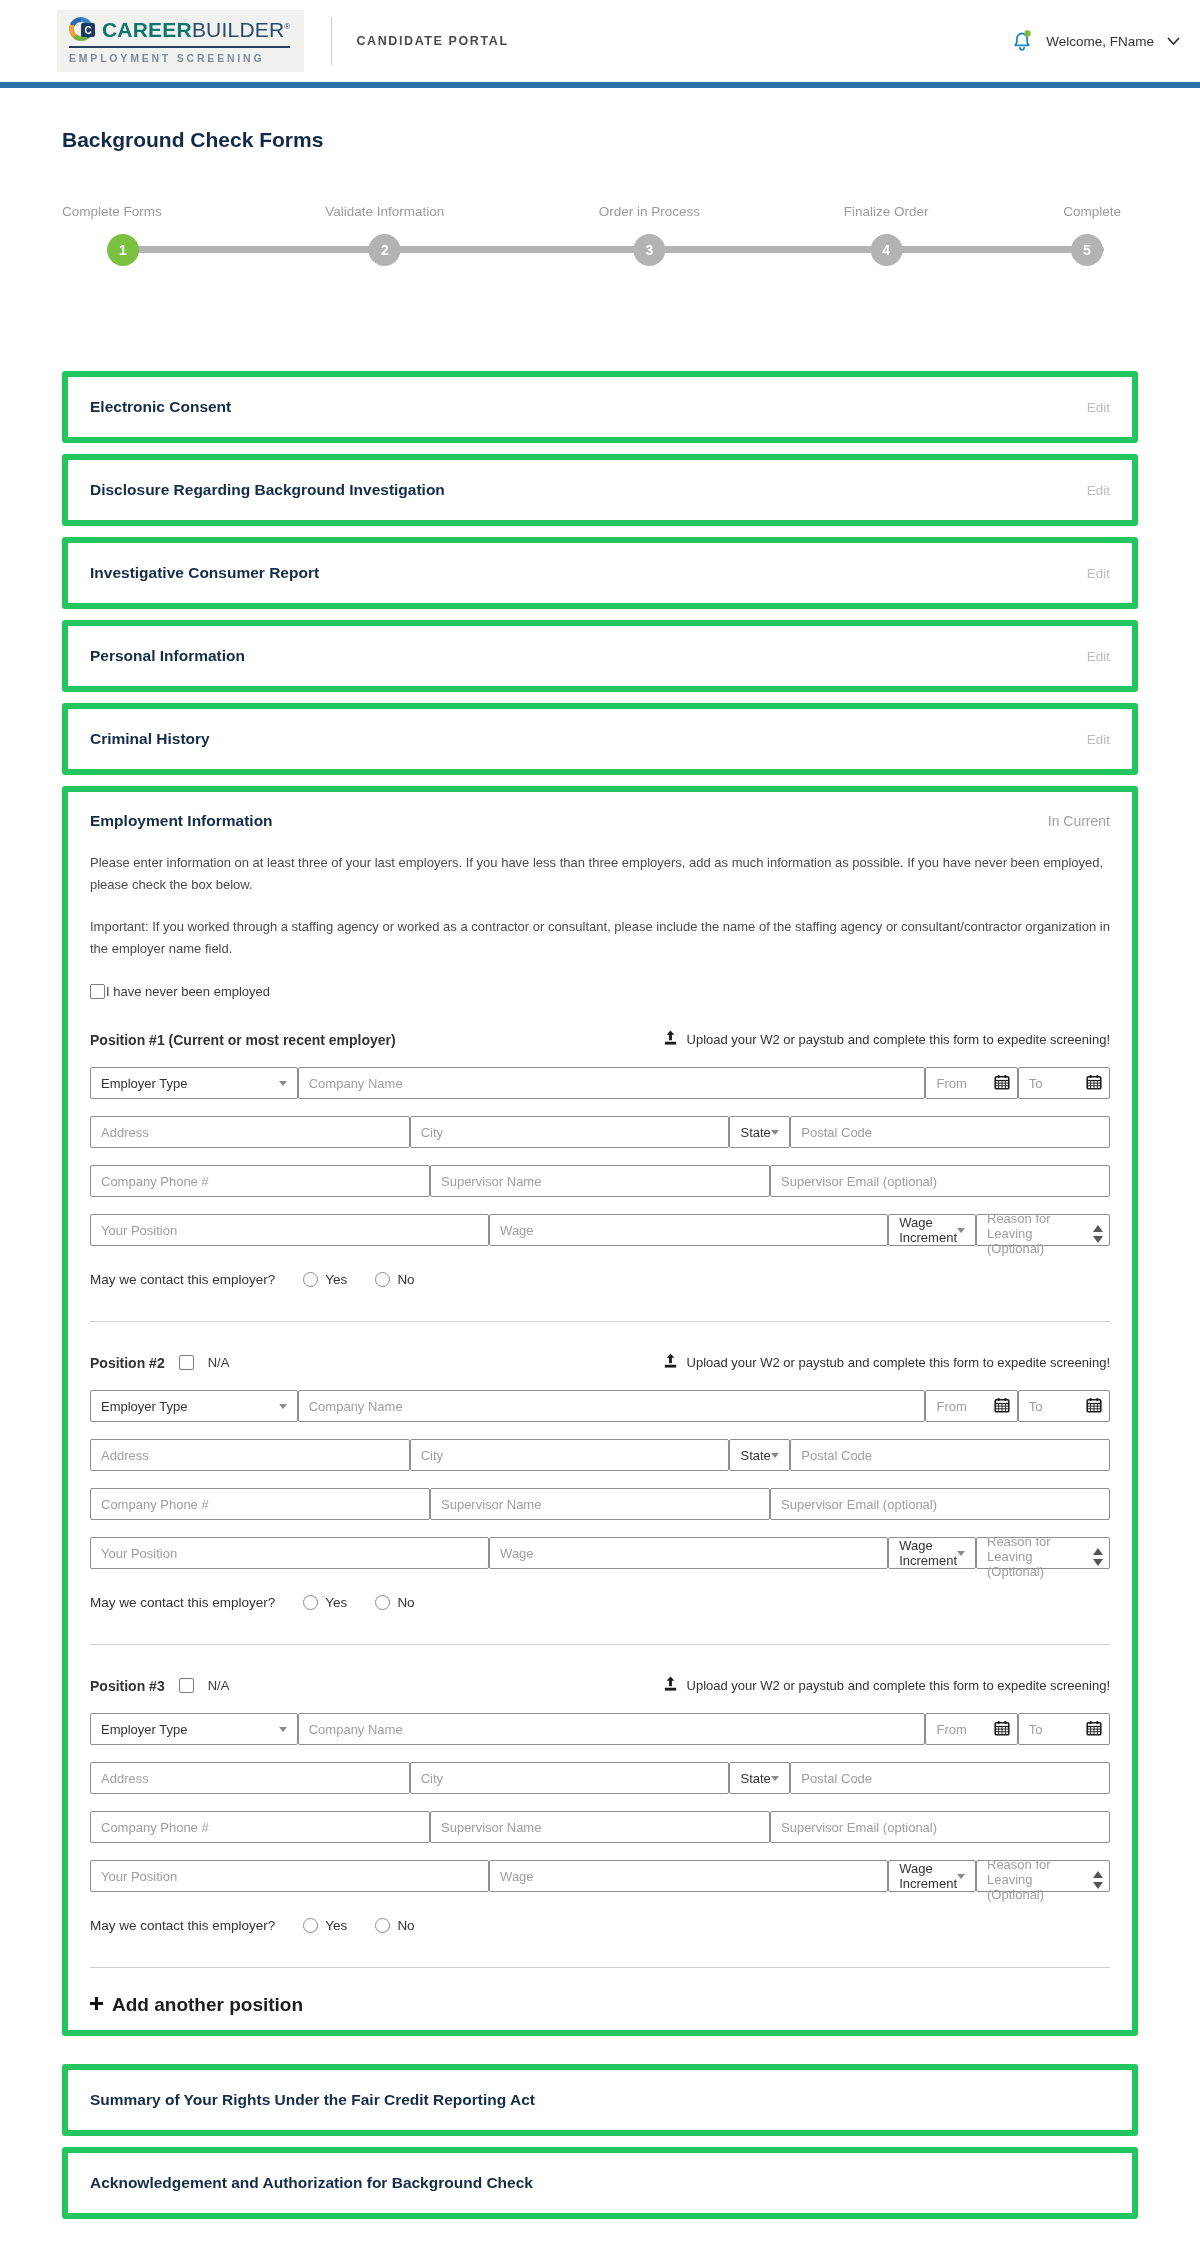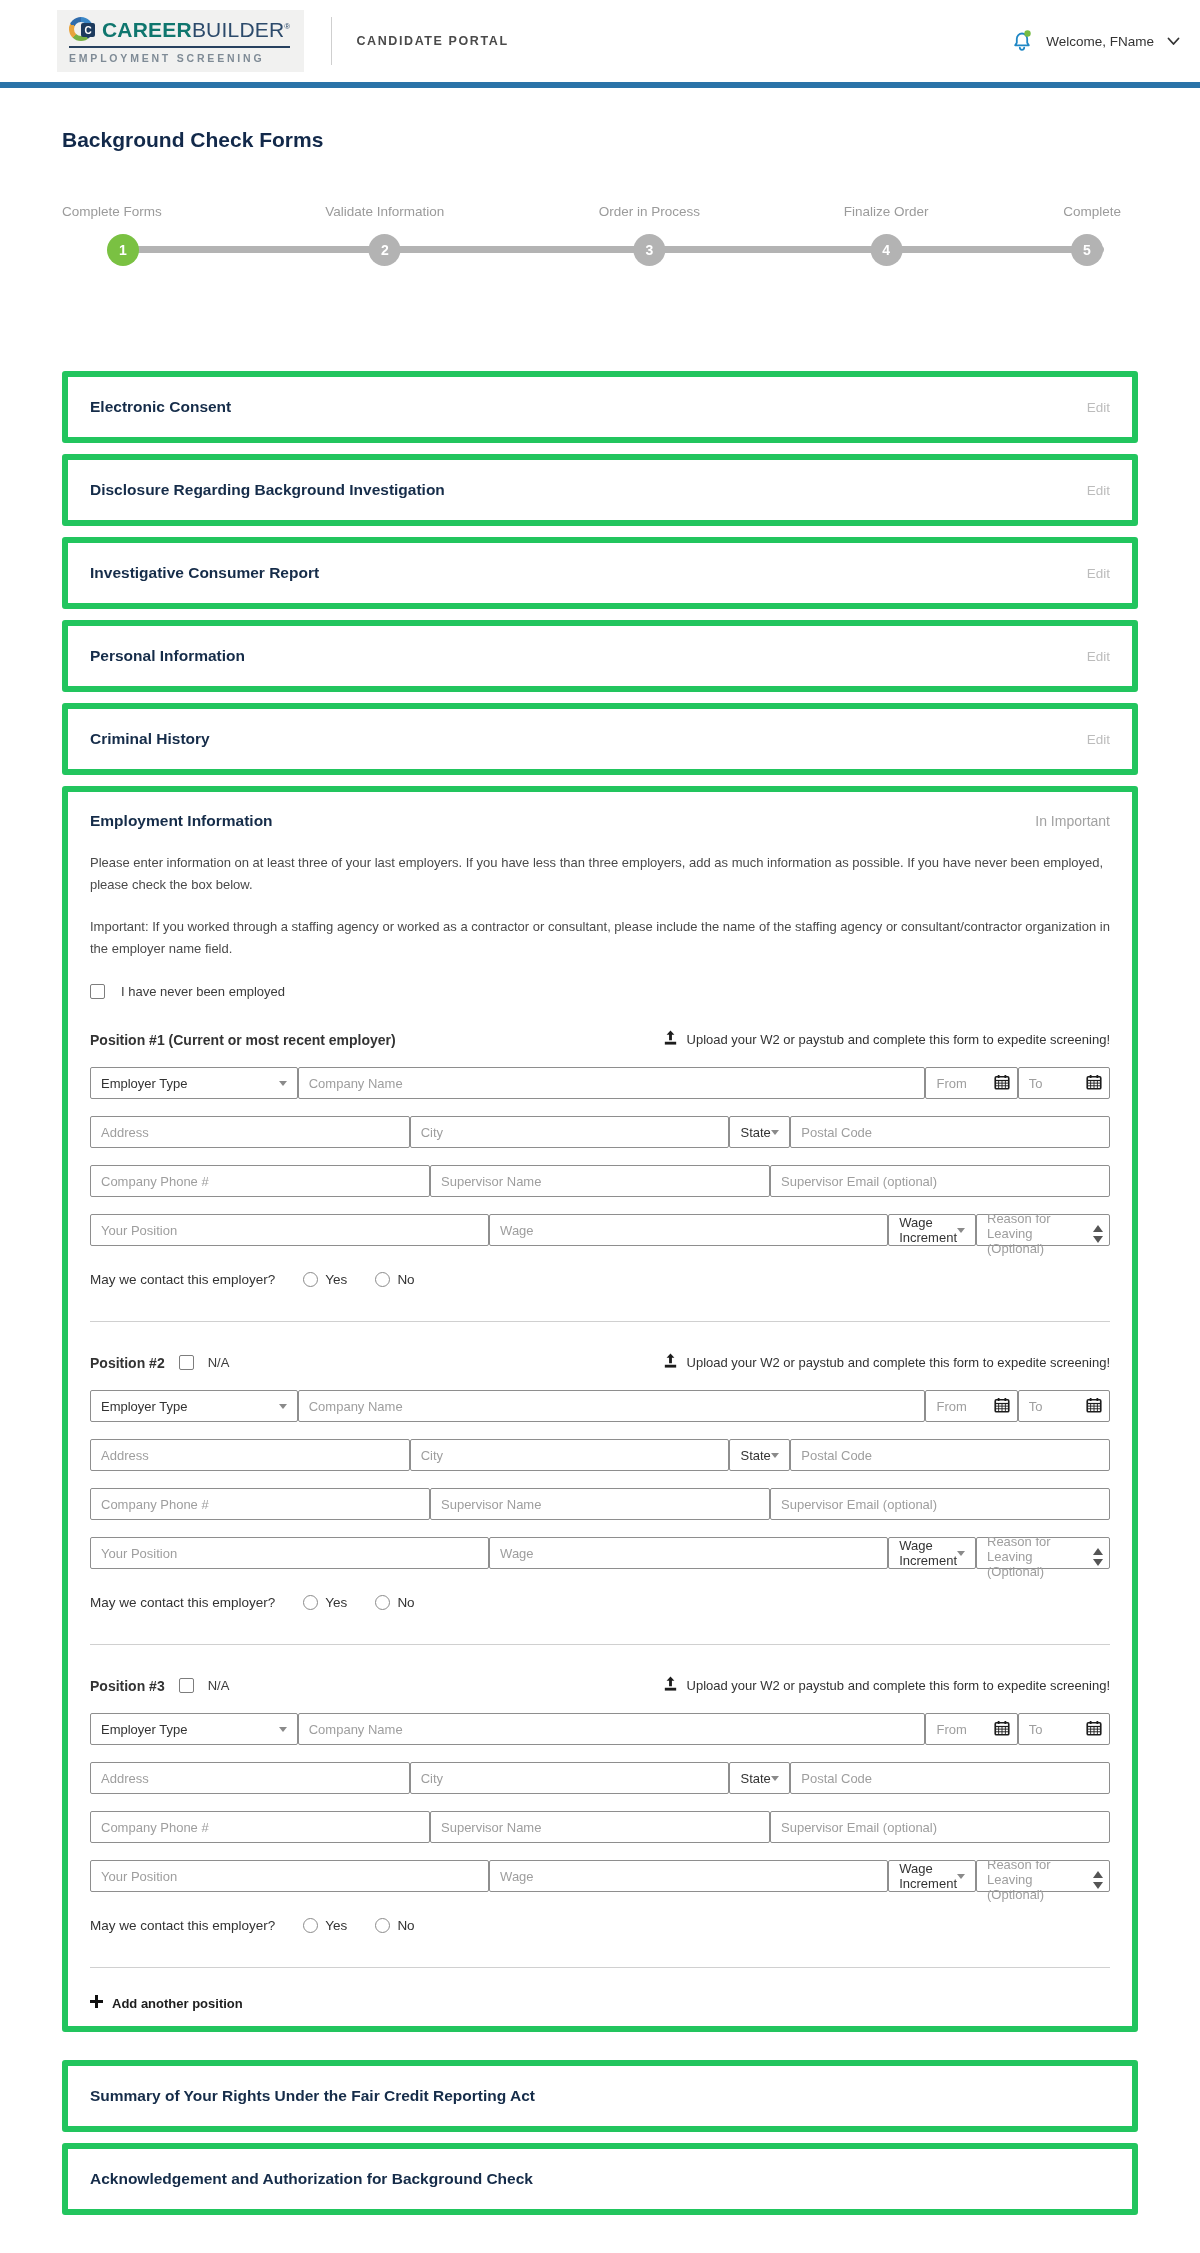--- a/index.html
+++ b/index.html
@@ -106,21 +106,21 @@
 
   
   .employment { padding: 0 0 14px; margin-bottom: 28px; }
   .emp-head {
     height: 58px; display: flex; align-items: center; justify-content: space-between;
     padding: 0 22px;
   }
   .emp-body { padding: 0 22px; }
   .emp-para { font-size: 13px; color: #4a4a4a; line-height: 1.7; margin-top: 2px; }
   .emp-para + .emp-para { margin-top: 20px; }
-  .check-row { display: flex; align-items: center; gap: 16px; margin-top: 24px; }
+  .check-row { display: flex; align-items: center; gap: 1px; margin-top: 24px; }
   .checkbox {
     width: 15px; height: 15px; border: 1px solid #7d7d7d; border-radius: 2px;
     background: #ffffff; flex: 0 0 auto;
   }
   .check-label { font-size: 13px; color: #3c3c3c; }
 
   .position-block { margin-top: 30px; }
   .pos-head { display: flex; align-items: center; justify-content: space-between; }
   .pos-title-wrap { display: flex; align-items: center; gap: 14px; }
   .pos-title { font-size: 14px; font-weight: 700; color: #333333; }
@@ -155,21 +155,21 @@
 
   .radio-row { display: flex; align-items: center; margin-top: 26px; }
   .radio-question { font-size: 13.5px; color: #333333; }
   .radio-opt { display: flex; align-items: center; gap: 7px; margin-left: 28px; cursor: pointer; }
   .radio-circle { width: 15px; height: 15px; border: 1px solid #8b8b8b; border-radius: 50%; background: #ffffff; }
   .radio-label { font-size: 13.5px; color: #333333; }
 
   .pos-divider { border: none; border-top: 1px solid #d0d0d0; margin: 34px 0 0; }
 
   .add-row { display: flex; align-items: center; gap: 9px; margin-top: 26px; cursor: pointer; }
-  .add-label { font-size: 13px; font-weight: 600; color: #1d1d1d; }
+  .add-label { font-size: 19px; font-weight: 600; color: #1d1d1d; }
   .save-row { display: flex; justify-content: flex-end; margin-top: 6px; }
   .btn-save {
     width: 154px; height: 38px; background: #d8d8d8; color: #9e9e9e;
     border: none; border-radius: 3px; font-size: 14px; font-weight: 700;
     font-family: "Liberation Sans", sans-serif;
   }
 </style>
 </head>
 <body>
 
@@ -261,21 +261,21 @@
     <div class="card">
       <div class="card-row">
         <span class="card-title">Criminal History</span>
         <span class="edit-link">Edit</span>
       </div>
     </div>
 
     <div class="card employment">
       <div class="emp-head">
         <span class="card-title">Employment Information</span>
-        <span class="status-label">In Important</span>
+        <span class="status-label">In Current</span>
       </div>
       <div class="emp-body">
         <p class="emp-para">Please enter information on at least three of your last employers. If you have less than three employers, add as much information as possible. If you have never been employed, please check the box below.</p>
         <p class="emp-para">Important: If you worked through a staffing agency or worked as a contractor or consultant, please include the name of the staffing agency or consultant/contractor organization in the employer name field.</p>
 
         <div class="check-row">
           <span class="checkbox"></span>
           <span class="check-label">I have never been employed</span>
         </div>
 

